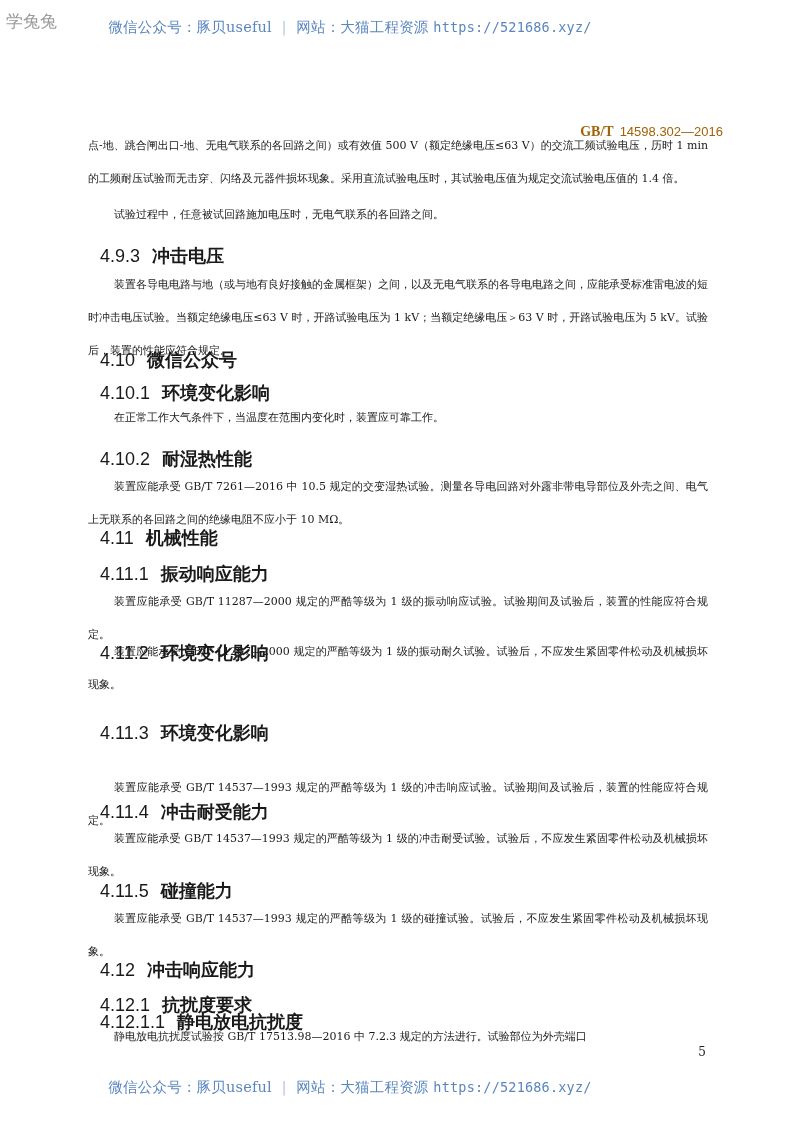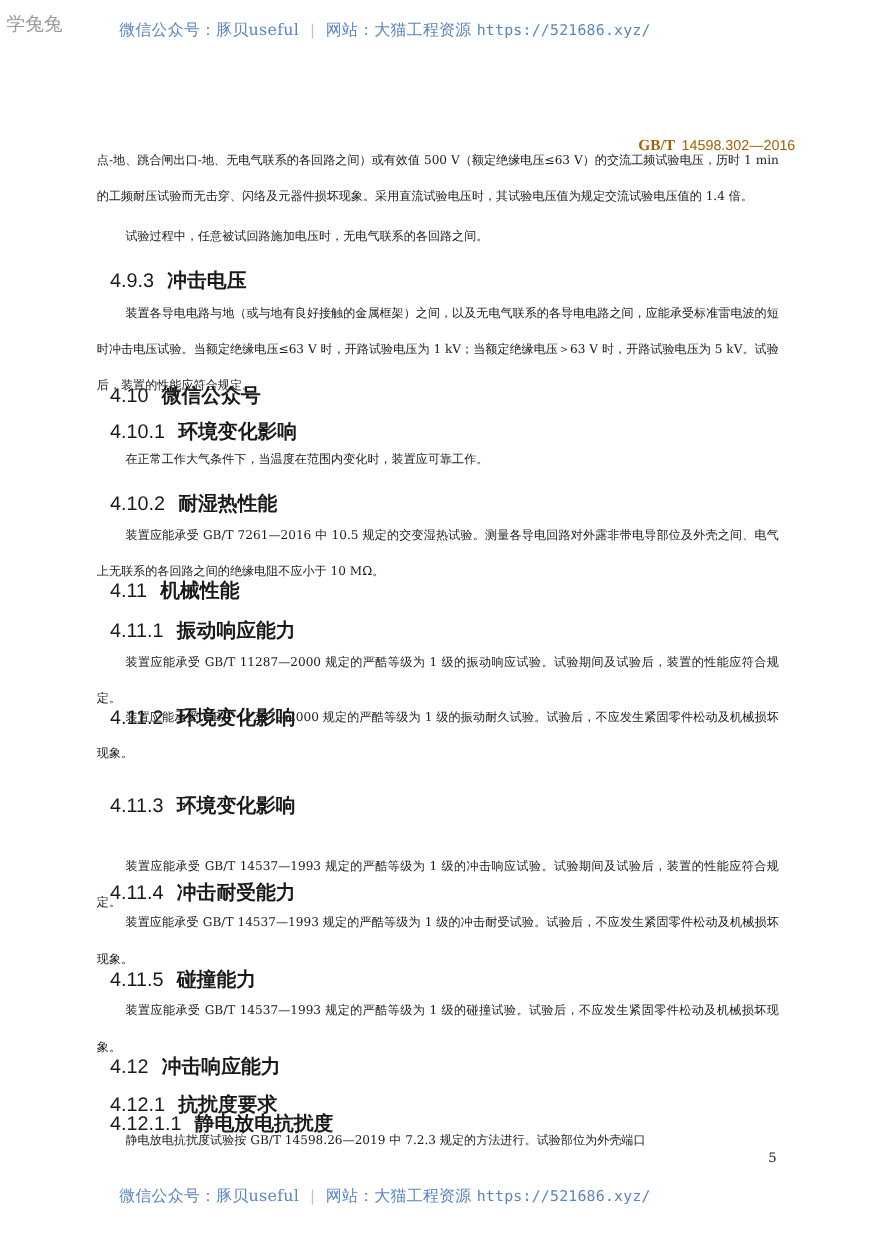--- a/index.html
+++ b/index.html
@@ -92,21 +92,21 @@
 
   <div class="heading abs" style="top:817px">
     <span class="num">4.12</span><span>冲击响应能力</span>
   </div>
   <div class="heading abs" style="top:852px">
     <span class="num">4.12.1</span><span>抗扰度要求</span>
   </div>
   <div class="heading abs" style="top:869px">
     <span class="num">4.12.1.1</span><span>静电放电抗扰度</span>
   </div>
-  <p class="para indent abs" style="top:891px">静电放电抗扰度试验按 GB/T 14598.26—2019 中 7.2.3 规定的方法进行。试验部位为外壳端口</p>
+  <p class="para indent abs" style="top:891px">静电放电抗扰度试验按 GB/T 17513.98—2016 中 7.2.3 规定的方法进行。试验部位为外壳端口</p>
 </div>
 
 <div class="page-num">5</div>
 
 <div class="watermark wm-bottom">
   <span>微信公众号：豚贝useful</span><span class="mono"><span class="sep">|</span></span><span>网站：大猫工程资源</span>
   <span class="mono">https://521686.xyz/</span>
 </div>
 
 </body></html>

